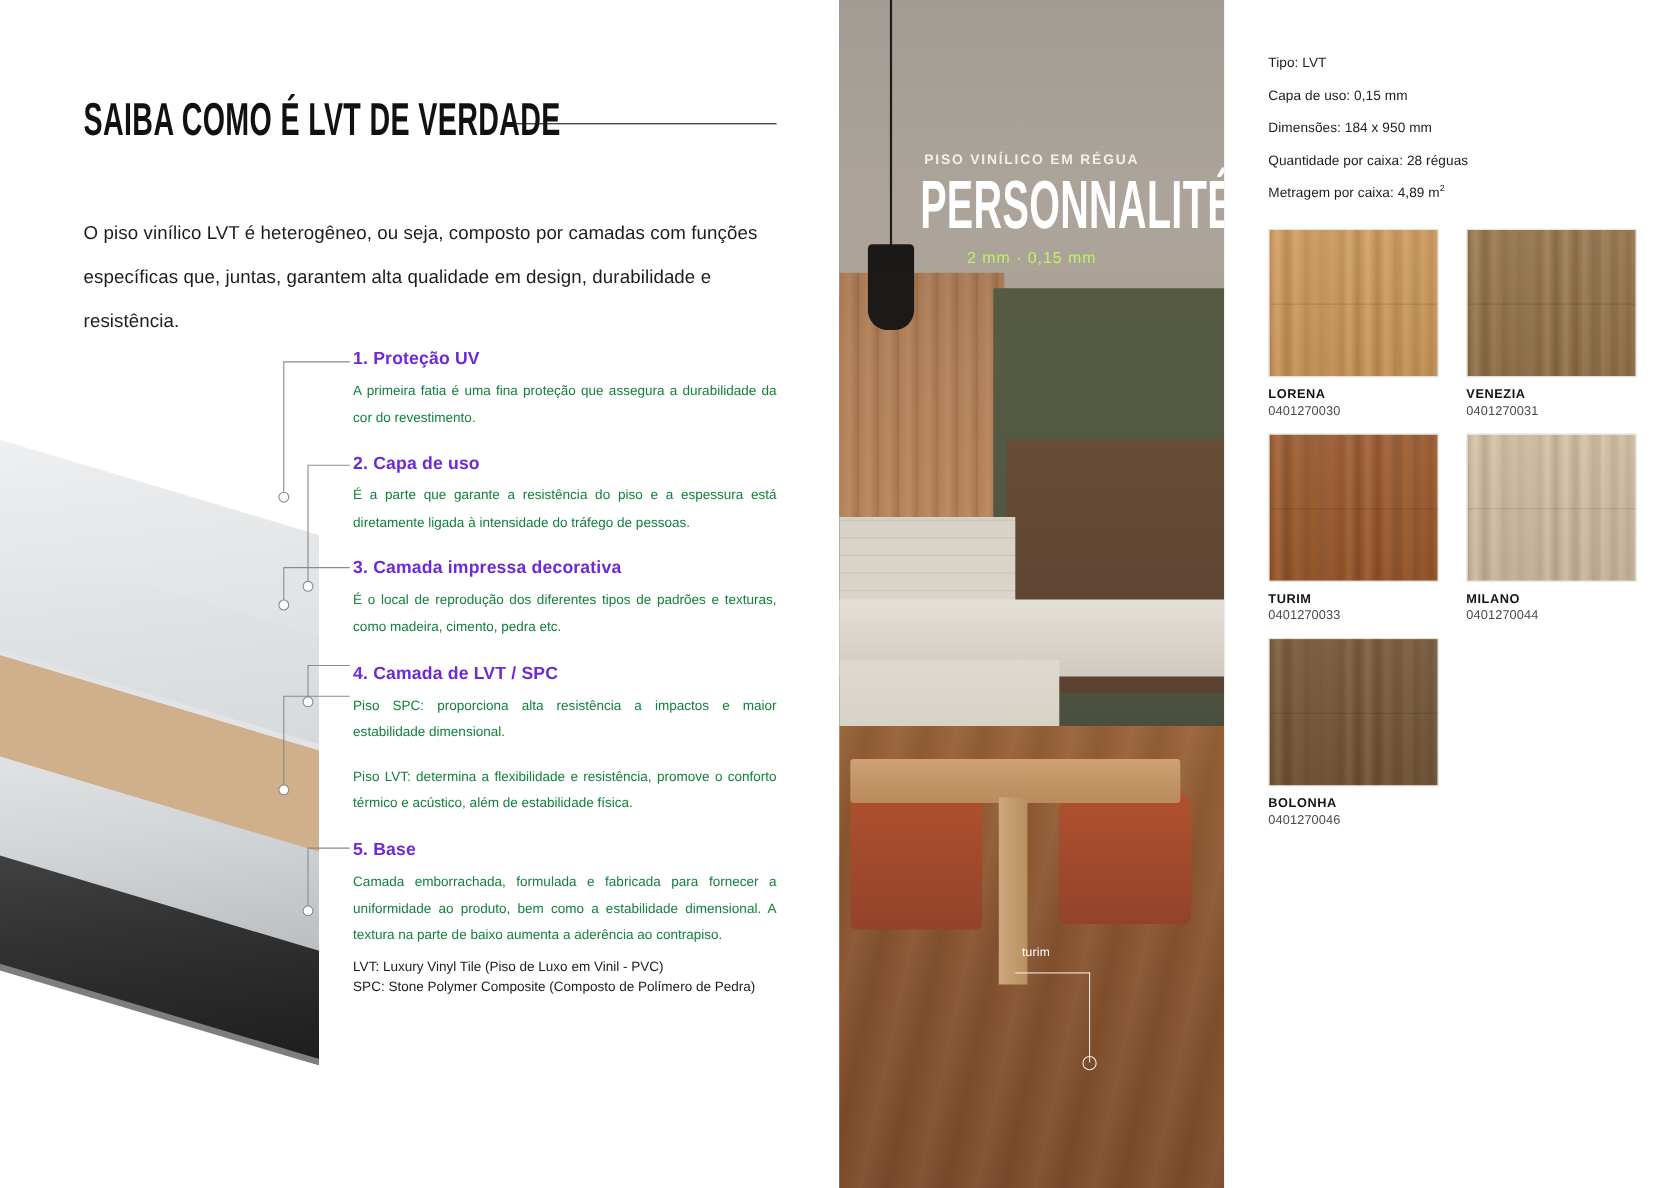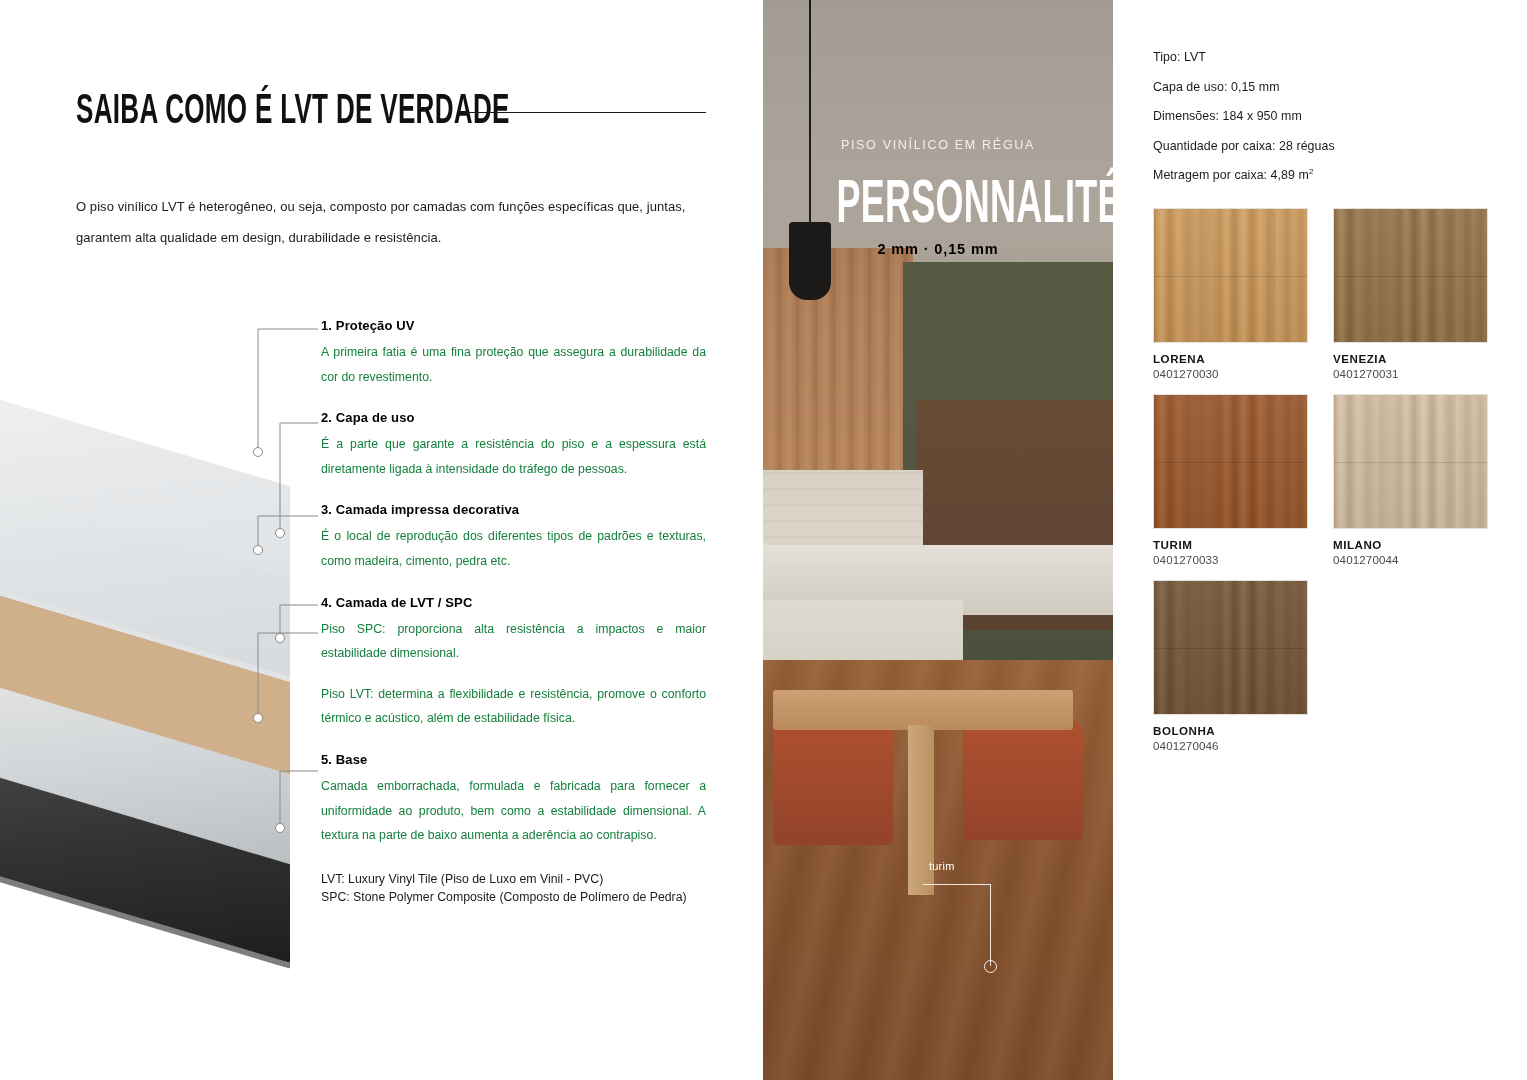--- a/index.html
+++ b/index.html
@@ -33,21 +33,21 @@
     transform-origin: left center;
     white-space: nowrap;
     line-height: 1.0;
   }
   #title-rule {
     position: absolute; left: 466px; top: 112px;
     width: 240px; height: 1px; background: #1a1a1a;
   }
   #intro-text {
     position: absolute; left: 76px; top: 192px; width: 628px;
-    font-size: 13px; line-height: 2.35; color: #1c1c1c;
+    font-size: 17px; line-height: 2.35; color: #1c1c1c;
     letter-spacing: 0.005em;
   }
 
   
   #layers { position: absolute; left: -150px; top: 355px; width: 470px; height: 540px; }
   .layer {
     position: absolute; left: 0;
     width: 440px; height: 120px;
     transform: skewY(14deg);
     transform-origin: left top;
@@ -76,21 +76,21 @@
   #lay3 .edge { background: #a8702a; }
   #lay5 .edge { background: #141414; }
 
   
   #connectors { position: absolute; left: 0; top: 0; width: 763px; height: 1080px; pointer-events: none; }
 
   
   #items { position: absolute; left: 321px; top: 318px; width: 385px; }
   .item { margin-bottom: 21px; }
   .item-title {
-    font-size: 13px; font-weight: 700; color: #000000;
+    font-size: 16px; font-weight: 700; color: #6d28d9;
     letter-spacing: .01em; margin-bottom: 7px;
   }
   .item-body {
     font-size: 12.3px; line-height: 2.0; color: #15803d;
     text-align: justify;
   }
   .item-body + .item-body { margin-top: 16px; }
   #acronyms {
     position: absolute; left: 321px; top: 870px; width: 385px;
     font-size: 12.3px; line-height: 1.48; color: #1c1c1c; text-align: justify;
@@ -133,31 +133,31 @@
     background: linear-gradient(90deg,#cda87e 0%,#b8905f 100%); }
   #photo-pendant-cord { position:absolute; left:46px; top:0; width:2px; height:225px; background:#23211f; }
   #photo-pendant { position:absolute; left:26px; top:222px; width:42px; height:78px;
     background:#1e1c1a; border-radius:4px 4px 18px 18px; }
   #photo-vignette { position:absolute; inset:0;
     background: linear-gradient(180deg, rgba(0,0,0,.22) 0%, rgba(0,0,0,.05) 30%, rgba(0,0,0,0) 55%); }
 
   #brand-block { position: absolute; left: 0; width: 100%; top: 138px; text-align: center; }
   #brand-eyebrow {
     font-size: 12.6px; letter-spacing: .13em; color: #f2efe9;
-    font-weight: 400; margin-bottom: 20px;
+    font-weight: 700; margin-bottom: 6px;
   }
   #brand-name {
     font-family: "Liberation Sans Narrow", "Liberation Sans", sans-serif;
     font-size: 62px; font-weight: 700; color: #ffffff;
     letter-spacing: .5px; line-height: .95;
     transform: scaleX(0.58); transform-origin: center center;
     white-space: nowrap;
   }
   #brand-spec {
-    font-size: 14.5px; font-weight: 700; color: #000000;
+    font-size: 14.5px; font-weight: 400; color: #bef264;
     letter-spacing: .06em; margin-top: 10px;
   }
 
   #callout { position: absolute; left: 148px; top: 860px; width: 90px; height: 120px; }
   #callout-label {
     position: absolute; left: 18px; top: 0;
     font-size: 11px; color: #ffffff; letter-spacing: .02em;
   }
   #callout-line-h { position: absolute; left: 12px; top: 24px; width: 68px; height: 1px; background: rgba(255,255,255,.85); }
   #callout-line-v { position: absolute; left: 79px; top: 24px; width: 1px; height: 82px; background: rgba(255,255,255,.85); }

